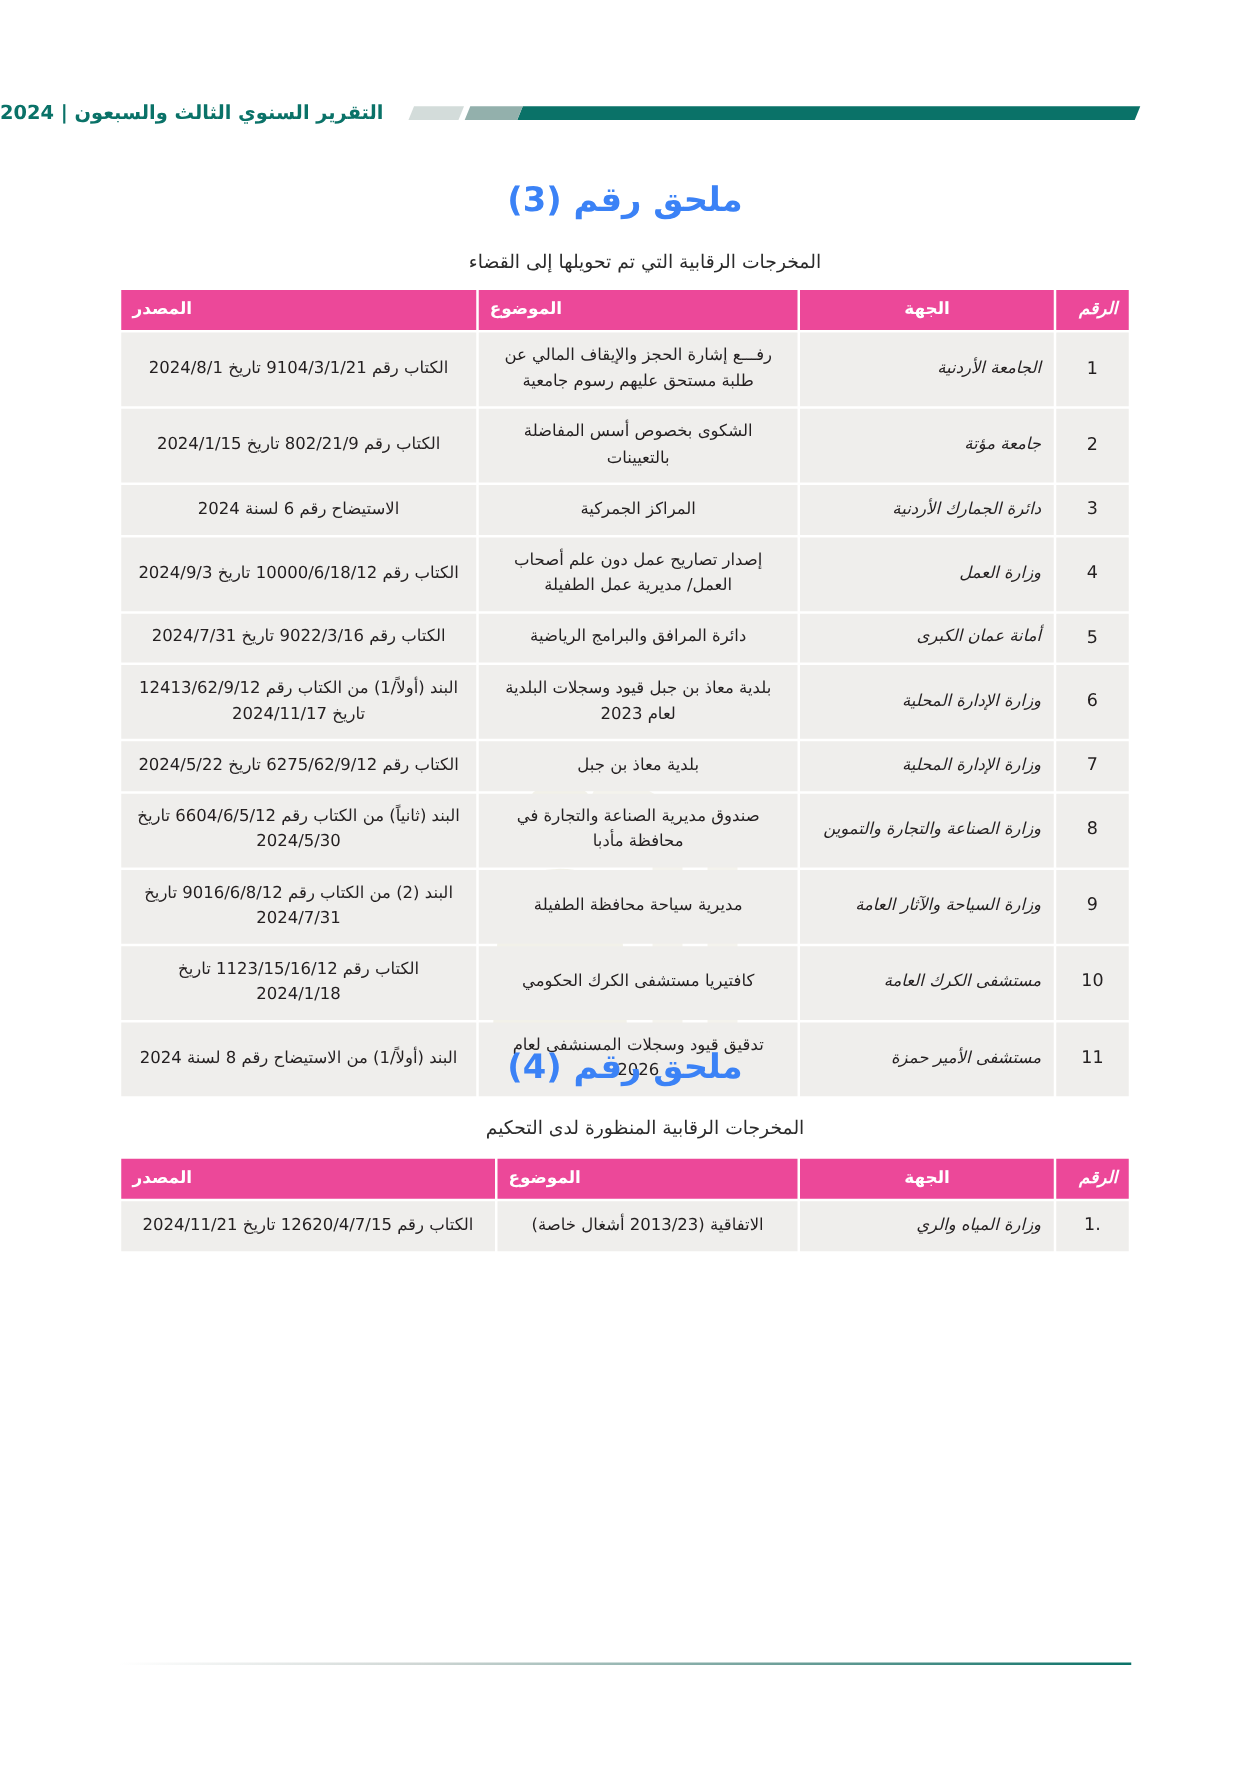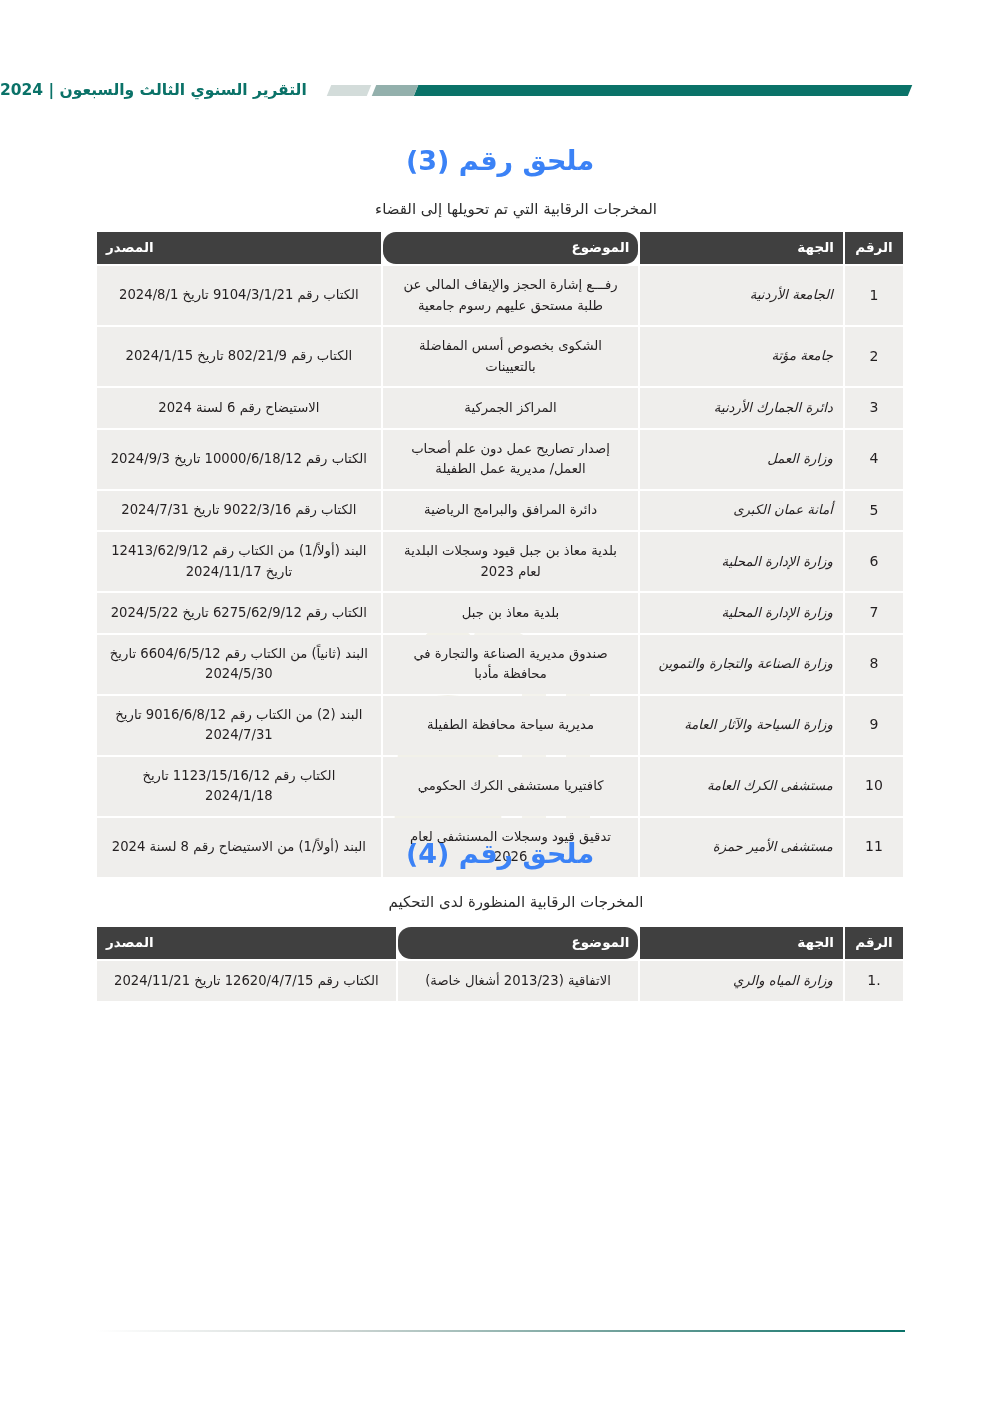--- a/index.html
+++ b/index.html
@@ -90,32 +90,32 @@
   
   table.report-table {
     position: absolute;
     border-collapse: separate;
     border-spacing: 2px 2px;
     table-layout: fixed;
     z-index: 2;
     font-size: 13.2px;
   }
   table.report-table th {
-    background: #404040;
+    background: #ec4899;
     color: #ffffff;
     font-weight: bold;
     font-size: 13.5px;
     padding: 7px 9px 9px 9px;
     text-align: center;
     vertical-align: middle;
     line-height: 1.2;
   }
-  table.report-table th.col-num   { text-align: center; }
-  table.report-table th.col-ent   { text-align: right; }
-  table.report-table th.col-sub   { text-align: right; border-radius: 13px; }
+  table.report-table th.col-num   { text-align: right; font-style: italic; }
+  table.report-table th.col-ent   { text-align: center; }
+  table.report-table th.col-sub   { text-align: left; }
   table.report-table th.col-src   { text-align: left; }
 
   table.report-table td {
     background: #efeeec;
     color: #231f20;
     padding: 9px 10px;
     vertical-align: middle;
     line-height: 1.55;
   }
   td.cell-num {

